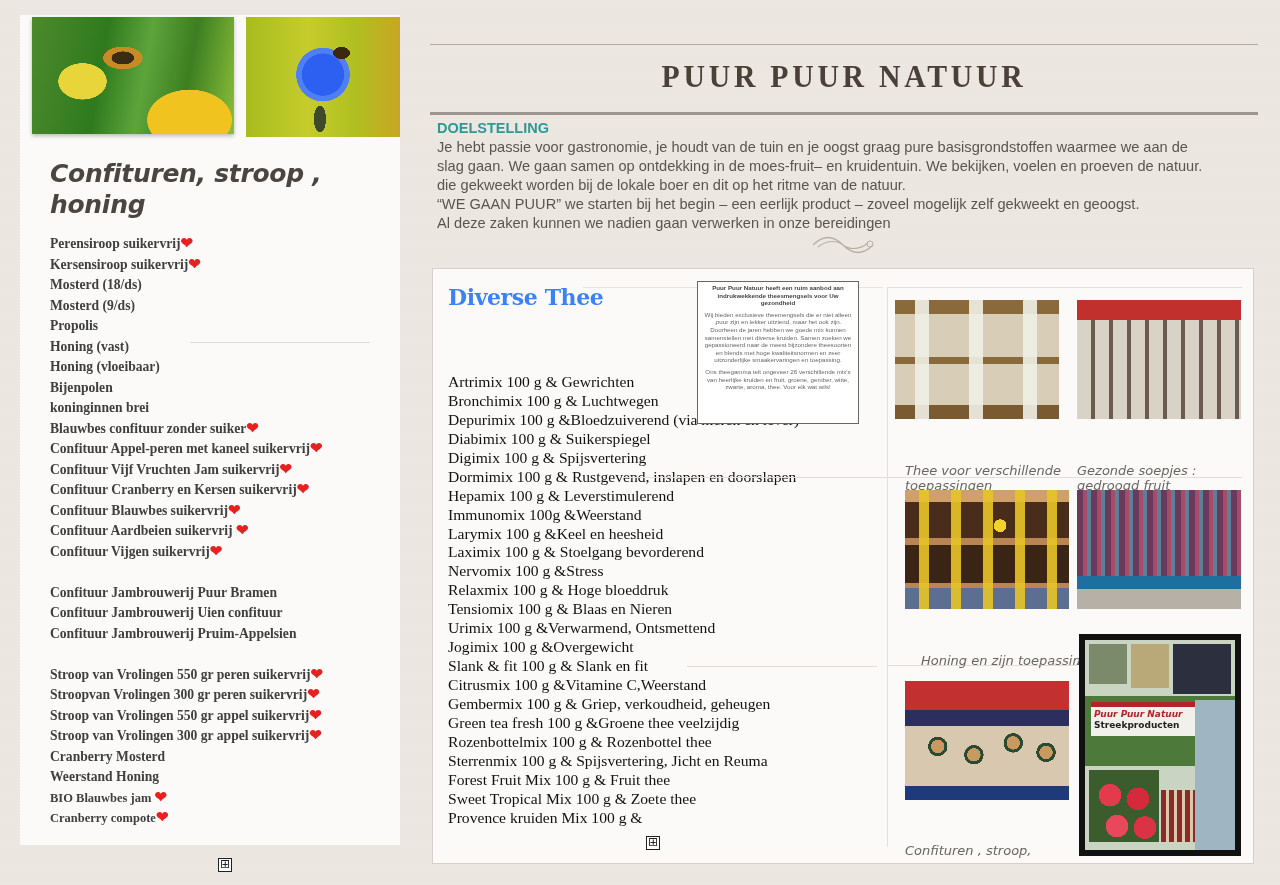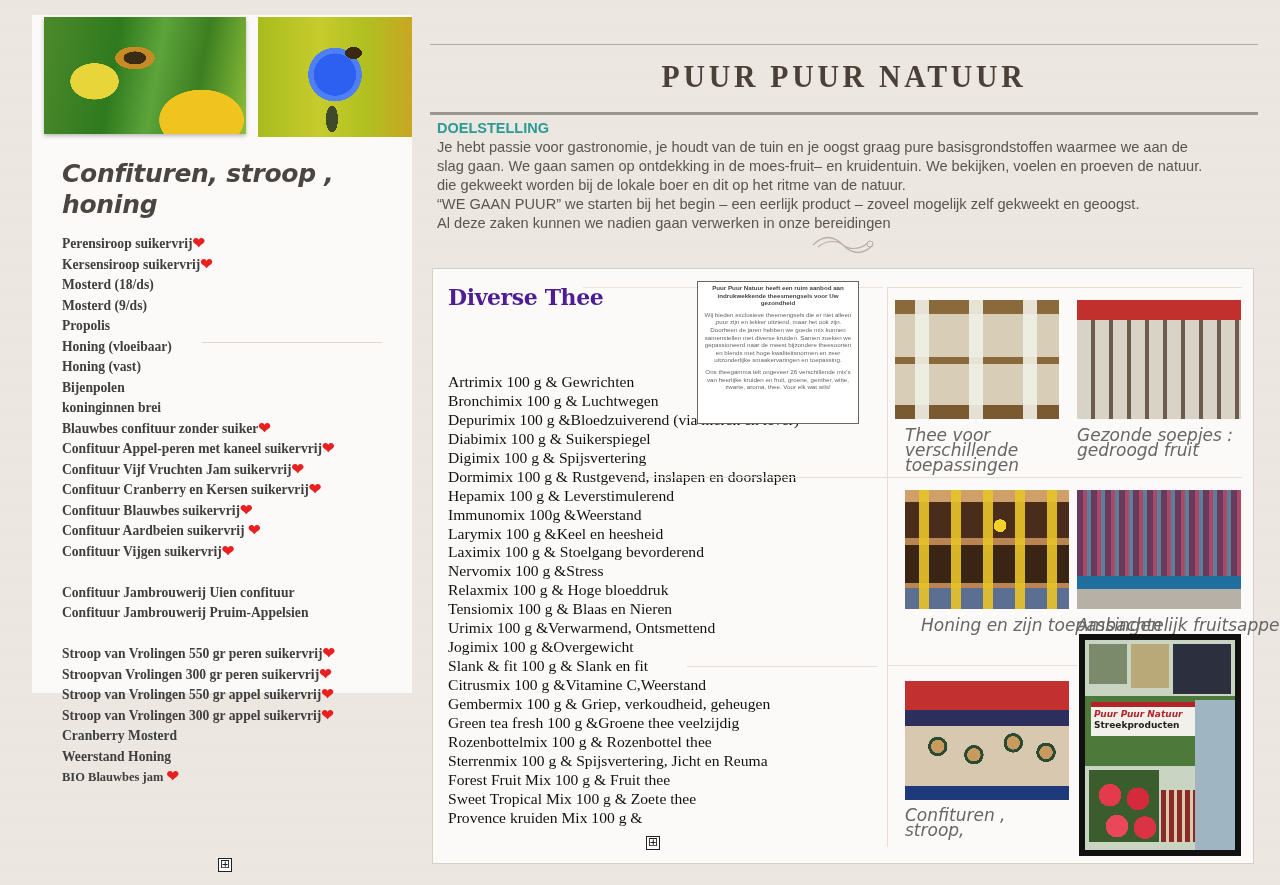--- a/index.html
+++ b/index.html
@@ -7,23 +7,22 @@
     body {
       background: #ebe6df;
       background-image: repeating-linear-gradient(0deg, rgba(255,255,255,0.08) 0 1px, transparent 1px 3px);
       position: relative;
       font-family: "DejaVu Sans", sans-serif;
       color: #444;
     }
 
     
     #left-panel {
-      position: absolute; left: 20px; top: 15px; width: 380px; height: 678px;
+      position: absolute; left: 20px; top: 15px; width: 380px; height: 830px;
       background: #fbfaf8;
-      margin-left: 12px;
     }
     .photo { position: absolute; overflow: hidden; }
     #bee-photo-1 {
       left: 12px; top: 2px; width: 202px; height: 117px;
       background:
         radial-gradient(ellipse 28px 16px at 45% 35%, #3a2c14 0 40%, #c88a24 41% 70%, transparent 71%),
         radial-gradient(ellipse 40px 30px at 25% 55%, #e8d53a 0 60%, transparent 61%),
         radial-gradient(ellipse 70px 50px at 78% 88%, #f1c31e 0 60%, transparent 61%),
         linear-gradient(100deg, #4c8a2c 0%, #2f7a1e 35%, #5da43a 55%, #3c7e21 75%, #8cbf3a 100%);
       box-shadow: 0 2px 4px rgba(0,0,0,0.25);
@@ -85,21 +84,21 @@
       color: #b8aea6; font-size: 18px; text-align: center; line-height: 20px;
     }
 
     
     #content-box {
       position: absolute; left: 432px; top: 268px; width: 822px; height: 596px;
       background: #fbfaf8; border: 1px solid #d6d0c9;
     }
     #tea-heading {
       position: absolute; left: 15px; top: 15px;
-      font-family: "DejaVu Serif", serif; font-weight: bold; font-size: 22px; color: #4c1d95;
+      font-family: "DejaVu Serif", serif; font-weight: bold; font-size: 22px; color: #3b82f6;
       letter-spacing: -0.4px;
     }
     #tea-divider-top { position: absolute; left: 150px; top: 18px; width: 300px; height: 1px; background: #ece4dc; }
     #tea-list {
       position: absolute; left: 15px; top: 104px; list-style: none;
     }
     #tea-list li {
       font-family: "Liberation Serif", serif; font-size: 15.6px; line-height: 18.95px; height: 18.95px;
       color: #111; white-space: nowrap;
     }
@@ -112,21 +111,21 @@
     #tea-info-box .info-title { font-weight: bold; color: #444; margin-bottom: 4px; }
     #tea-info-box .info-p { margin-bottom: 4px; }
     #content-expand { left: 214px; top: 567px; }
 
     
     .col-rule-v { position: absolute; width: 1px; background: #e6ddd5; }
     .row-rule-h { position: absolute; height: 1px; background: #e6ddd5; }
     .gallery-photo { position: absolute; }
     .caption {
       position: absolute; font-family: "DejaVu Sans", sans-serif; font-style: italic;
-      font-size: 17px; line-height: 15px; color: #666;
+      font-size: 13px; line-height: 15px; color: #666; margin-top: 35px;
     }
     #photo-tea {
       left: 462px; top: 31px; width: 164px; height: 119px;
       background:
         repeating-linear-gradient(90deg, transparent 0 20px, rgba(240,240,230,0.9) 20px 34px, transparent 34px 54px),
         linear-gradient(180deg, #8a6a3a 0 12%, #d8cdb6 12% 48%, #8a6a3a 48% 54%, #d8cdb6 54% 88%, #7a5a30 88% 100%);
     }
     #photo-fruit {
       left: 644px; top: 31px; width: 164px; height: 119px;
       background:
@@ -195,42 +194,44 @@
   <div id="bee-photo-1" class="photo"></div>
   <div id="bee-photo-2" class="photo"></div>
   <h2 id="left-heading">Confituren, stroop , honing</h2>
   <div id="left-divider"></div>
   <ul id="product-list">
       <li><span>Perensiroop suikervrij</span><span class="heart">❤</span></li>
       <li><span>Kersensiroop suikervrij</span><span class="heart">❤</span></li>
       <li><span>Mosterd (18/ds)</span></li>
       <li><span>Mosterd (9/ds)</span></li>
       <li><span>Propolis</span></li>
+      <li><span>Honing (vast)</span></li>
       <li><span>Honing (vloeibaar)</span></li>
-      <li><span>Honing (vast)</span></li>
       <li><span>Bijenpolen</span></li>
       <li><span>koninginnen brei</span></li>
       <li><span>Blauwbes confituur zonder suiker</span><span class="heart">❤</span></li>
       <li><span>Confituur Appel-peren met kaneel suikervrij</span><span class="heart">❤</span></li>
       <li><span>Confituur Vijf Vruchten Jam suikervrij</span><span class="heart">❤</span></li>
       <li><span>Confituur Cranberry en Kersen  suikervrij</span><span class="heart">❤</span></li>
       <li><span>Confituur Blauwbes  suikervrij</span><span class="heart">❤</span></li>
       <li><span>Confituur Aardbeien suikervrij </span><span class="heart">❤</span></li>
       <li><span>Confituur Vijgen suikervrij</span><span class="heart">❤</span></li>
       <li class="gap"><span></span></li>
+      <li><span>Confituur Jambrouwerij Puur Bramen</span></li>
       <li><span>Confituur Jambrouwerij Uien confituur</span></li>
       <li><span>Confituur Jambrouwerij Pruim-Appelsien</span></li>
       <li class="gap"><span></span></li>
       <li><span>Stroop van Vrolingen 550 gr peren suikervrij</span><span class="heart">❤</span></li>
       <li><span>Stroopvan Vrolingen 300 gr peren suikervrij</span><span class="heart">❤</span></li>
       <li><span>Stroop van Vrolingen 550 gr appel suikervrij</span><span class="heart">❤</span></li>
       <li><span>Stroop van Vrolingen 300 gr appel suikervrij</span><span class="heart">❤</span></li>
       <li><span>Cranberry Mosterd</span></li>
       <li><span>Weerstand Honing</span></li>
       <li class="small"><span>BIO Blauwbes jam </span><span class="heart">❤</span></li>
+      <li class="small"><span>Cranberry compote</span><span class="heart">❤</span></li>
     </ul>
 </div>
 <div id="left-expand" class="expand-icon">⊞</div>
 
 <div id="top-rule"></div>
 <h1 id="site-title">PUUR PUUR NATUUR</h1>
 <div id="bottom-rule"></div>
 <h3 id="doel-heading">DOELSTELLING</h3>
 <div id="doel-text">
   <p>Je hebt passie voor gastronomie, je houdt van de tuin en je oogst graag pure basisgrondstoffen waarmee we aan de</p>

